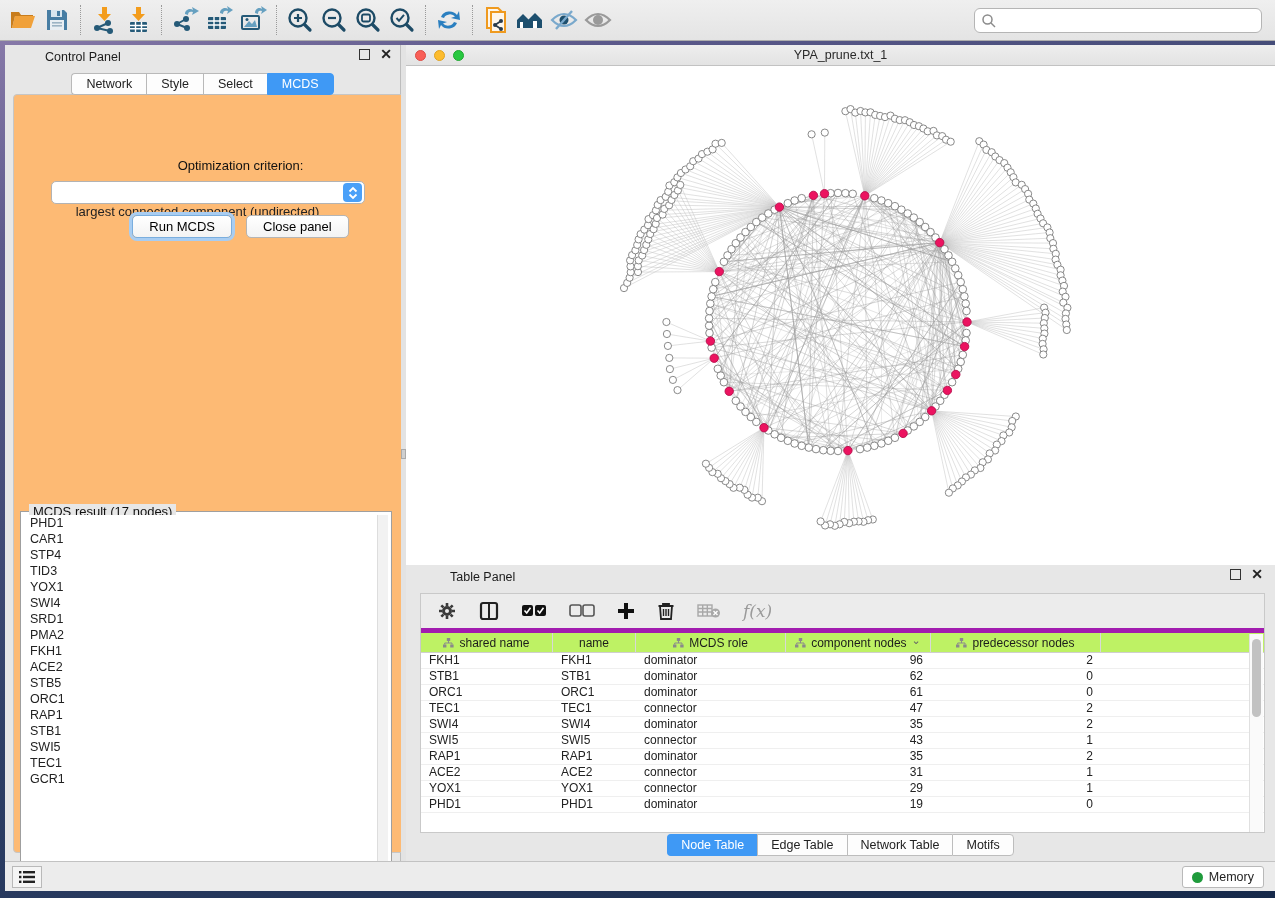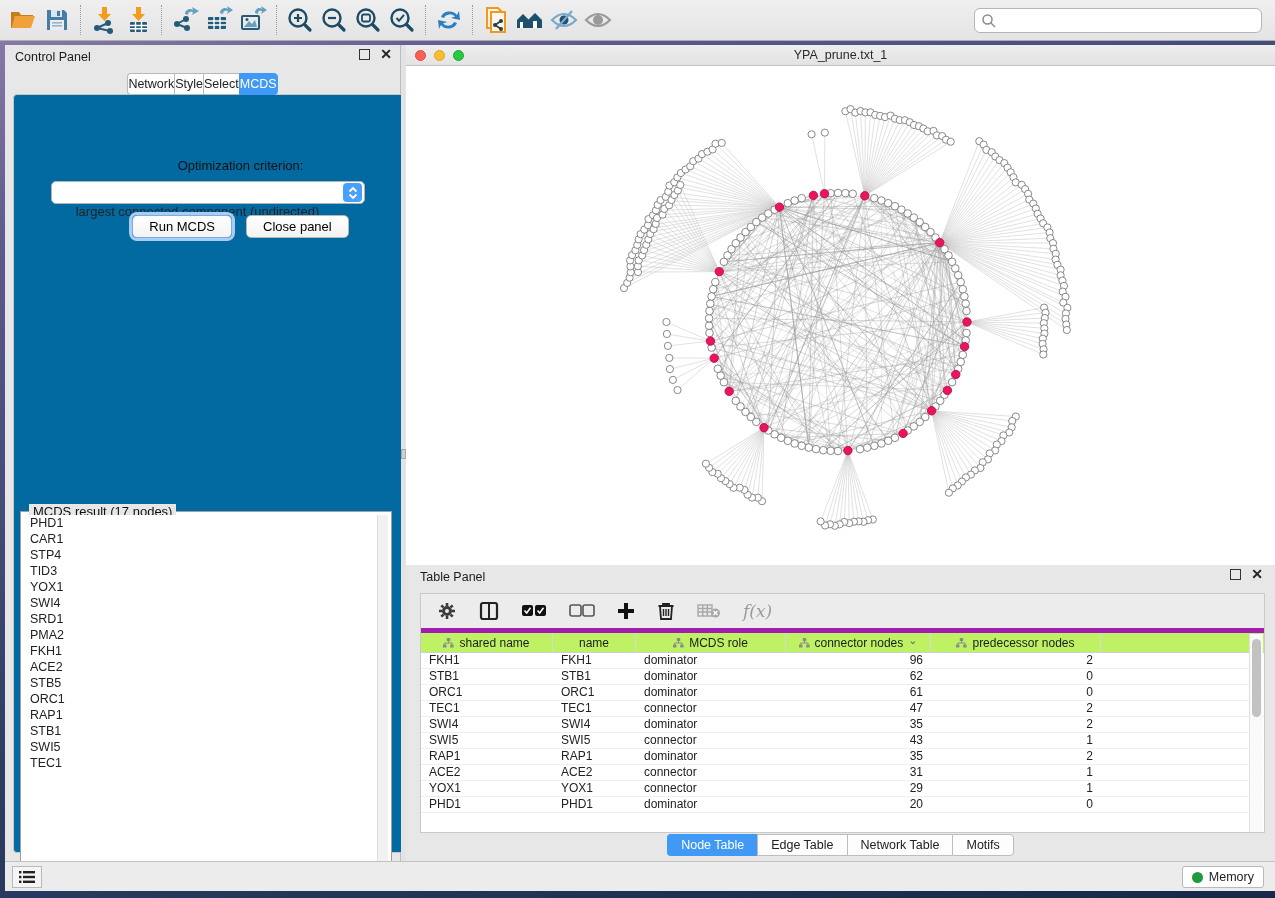--- a/index.html
+++ b/index.html
@@ -16,35 +16,35 @@
             border-radius:4px; cursor:default; }
   .tb-sep { width:1px; height:30px; margin:0 6px; border-left:1px dotted #9a9a9a; }
   .search-wrap { position:absolute; right:13px; top:8px; width:288px; height:25px;
                  background:#fff; border:1px solid #b5b5b5; border-radius:6px;
                  display:flex; align-items:center; padding:0 6px; }
   .search-wrap input { border:none; outline:none; flex:1; font-size:12px; background:transparent; }
 
   
   .control-panel { position:absolute; left:5px; top:45px; width:396px; height:816px;
                    background:#e7e7e7; border-right:1px solid #bdbdbd; }
-  .panel-titlebar { position:relative; height:24px; display:flex; align-items:center; padding:0 10px; }
+  .panel-titlebar { position:relative; height:24px; display:flex; align-items:center; padding:0 10px;margin-left:30px; }
   .panel-title { font-size:12.5px; color:#1b1b1b; }
   .panel-winbtns { position:absolute; right:8px; top:4px; display:flex; gap:10px; align-items:center; }
   .float-btn { width:11px; height:11px; border:1.6px solid #333; background:transparent; }
   .close-btn { font-size:14px; font-weight:bold; color:#222; line-height:11px; }
 
   .cp-tabs { position:absolute; left:0; top:28px; width:100%; display:flex; justify-content:center; z-index:3; }
-  .cp-tab { border:1px solid #b9b9b9; background:#fdfdfd; padding:3px 0; font-size:12.5px;
+  .cp-tab { border:1px solid #b9b9b9; background:#fdfdfd; padding:3px 14px; font-size:12.5px;
             border-right-width:0; }
   .cp-tab:first-child { border-radius:4px 0 0 4px; }
   .cp-tab:last-child { border-radius:0 4px 4px 0; border-right-width:1px;text-align:center; }
   .cp-tab.active { background:#3f99f5; color:#fff; border-color:#3f99f5; }
 
   .cp-card { position:absolute; left:8px; top:49px; width:455px; height:759px;
-             background:#0369a1; border:1px solid #c6c6c6; border-radius:4px; }
+             background:#fdba74; border:1px solid #c6c6c6; border-radius:4px; }
   .opt-label { position:absolute; left:0; top:63px; width:100%; text-align:center; font-size:13px; color:#111; }
   .opt-select { position:absolute; left:37px; top:86px; width:314px; height:23px; background:#fff;
                 border:1px solid #b3b3b3; border-radius:5px; display:flex; align-items:center; }
   .opt-select .sel-text { flex:1; text-align:center; font-size:13px;margin-top:37px; }
   .sel-stepper { width:19px; height:19px; margin-right:2px; border-radius:4px; background:#4aa0f8;
                  display:flex; flex-direction:column; align-items:center; justify-content:center; color:#fff; }
   .sel-stepper svg { display:block; }
   .cp-buttons { position:absolute; left:0; top:120px; width:100%; display:flex; justify-content:center; gap:14px; }
   .btn { background:linear-gradient(#ffffff,#f3f3f3); border:1px solid #b5b5b5; border-radius:5px;
          padding:3px 16px; font-size:13px; }
@@ -296,20 +296,21 @@
             <div class="mcds-item">SRD1</div>
             <div class="mcds-item">PMA2</div>
             <div class="mcds-item">FKH1</div>
             <div class="mcds-item">ACE2</div>
             <div class="mcds-item">STB5</div>
             <div class="mcds-item">ORC1</div>
             <div class="mcds-item">RAP1</div>
             <div class="mcds-item">STB1</div>
             <div class="mcds-item">SWI5</div>
             <div class="mcds-item">TEC1</div>
+            <div class="mcds-item">GCR1</div>
           </div>
         <div class="mcds-scroll"></div>
       </div>
     </div>
   </div>
 
   <div class="splitter">
       <div class="handle"></div>
     </div>
 
@@ -1193,21 +1194,21 @@
           </div>
           <div class="th" style="width: 145px;">
             <svg width="11" height="10" viewBox="0 0 11 10">
               <g fill="#8a8a8a">
                 <rect x="3.8" y="0" width="3.4" height="3"></rect>
                 <rect x="0" y="6.5" width="3.4" height="3"></rect>
                 <rect x="7.2" y="6.5" width="3.4" height="3"></rect>
               </g>
               <path d="M5.5 3 V5 M1.7 6.5 V5 H9 V6.5" stroke="#8a8a8a" fill="none"></path>
             </svg>
-            <span>connector nodes</span>
+            <span>component nodes</span>
             <span style="color: rgb(102, 102, 102); font-size: 11px; margin-top: -5px;">⌄</span>
           </div>
           <div class="th" style="width: 170px;">
             <svg width="11" height="10" viewBox="0 0 11 10">
               <g fill="#8a8a8a">
                 <rect x="3.8" y="0" width="3.4" height="3"></rect>
                 <rect x="0" y="6.5" width="3.4" height="3"></rect>
                 <rect x="7.2" y="6.5" width="3.4" height="3"></rect>
               </g>
               <path d="M5.5 3 V5 M1.7 6.5 V5 H9 V6.5" stroke="#8a8a8a" fill="none"></path>
@@ -1276,21 +1277,21 @@
             <div class="td" style="width: 132px;">YOX1</div>
             <div class="td" style="width: 83px;">YOX1</div>
             <div class="td" style="width: 150px;">connector</div>
             <div class="td num" style="width: 145px;">29</div>
             <div class="td num" style="width: 170px;">1</div>
           </div>
           <div class="tr">
             <div class="td" style="width: 132px;">PHD1</div>
             <div class="td" style="width: 83px;">PHD1</div>
             <div class="td" style="width: 150px;">dominator</div>
-            <div class="td num" style="width: 145px;">20</div>
+            <div class="td num" style="width: 145px;">19</div>
             <div class="td num" style="width: 170px;">0</div>
           </div>
         </div>
       <div class="tbl-scroll">
           <div class="tbl-thumb"></div>
         </div>
     </div>
     <div class="tp-tabs">
       <span class="tp-tab active">Node Table</span>
       <span class="tp-tab">Edge Table</span>

